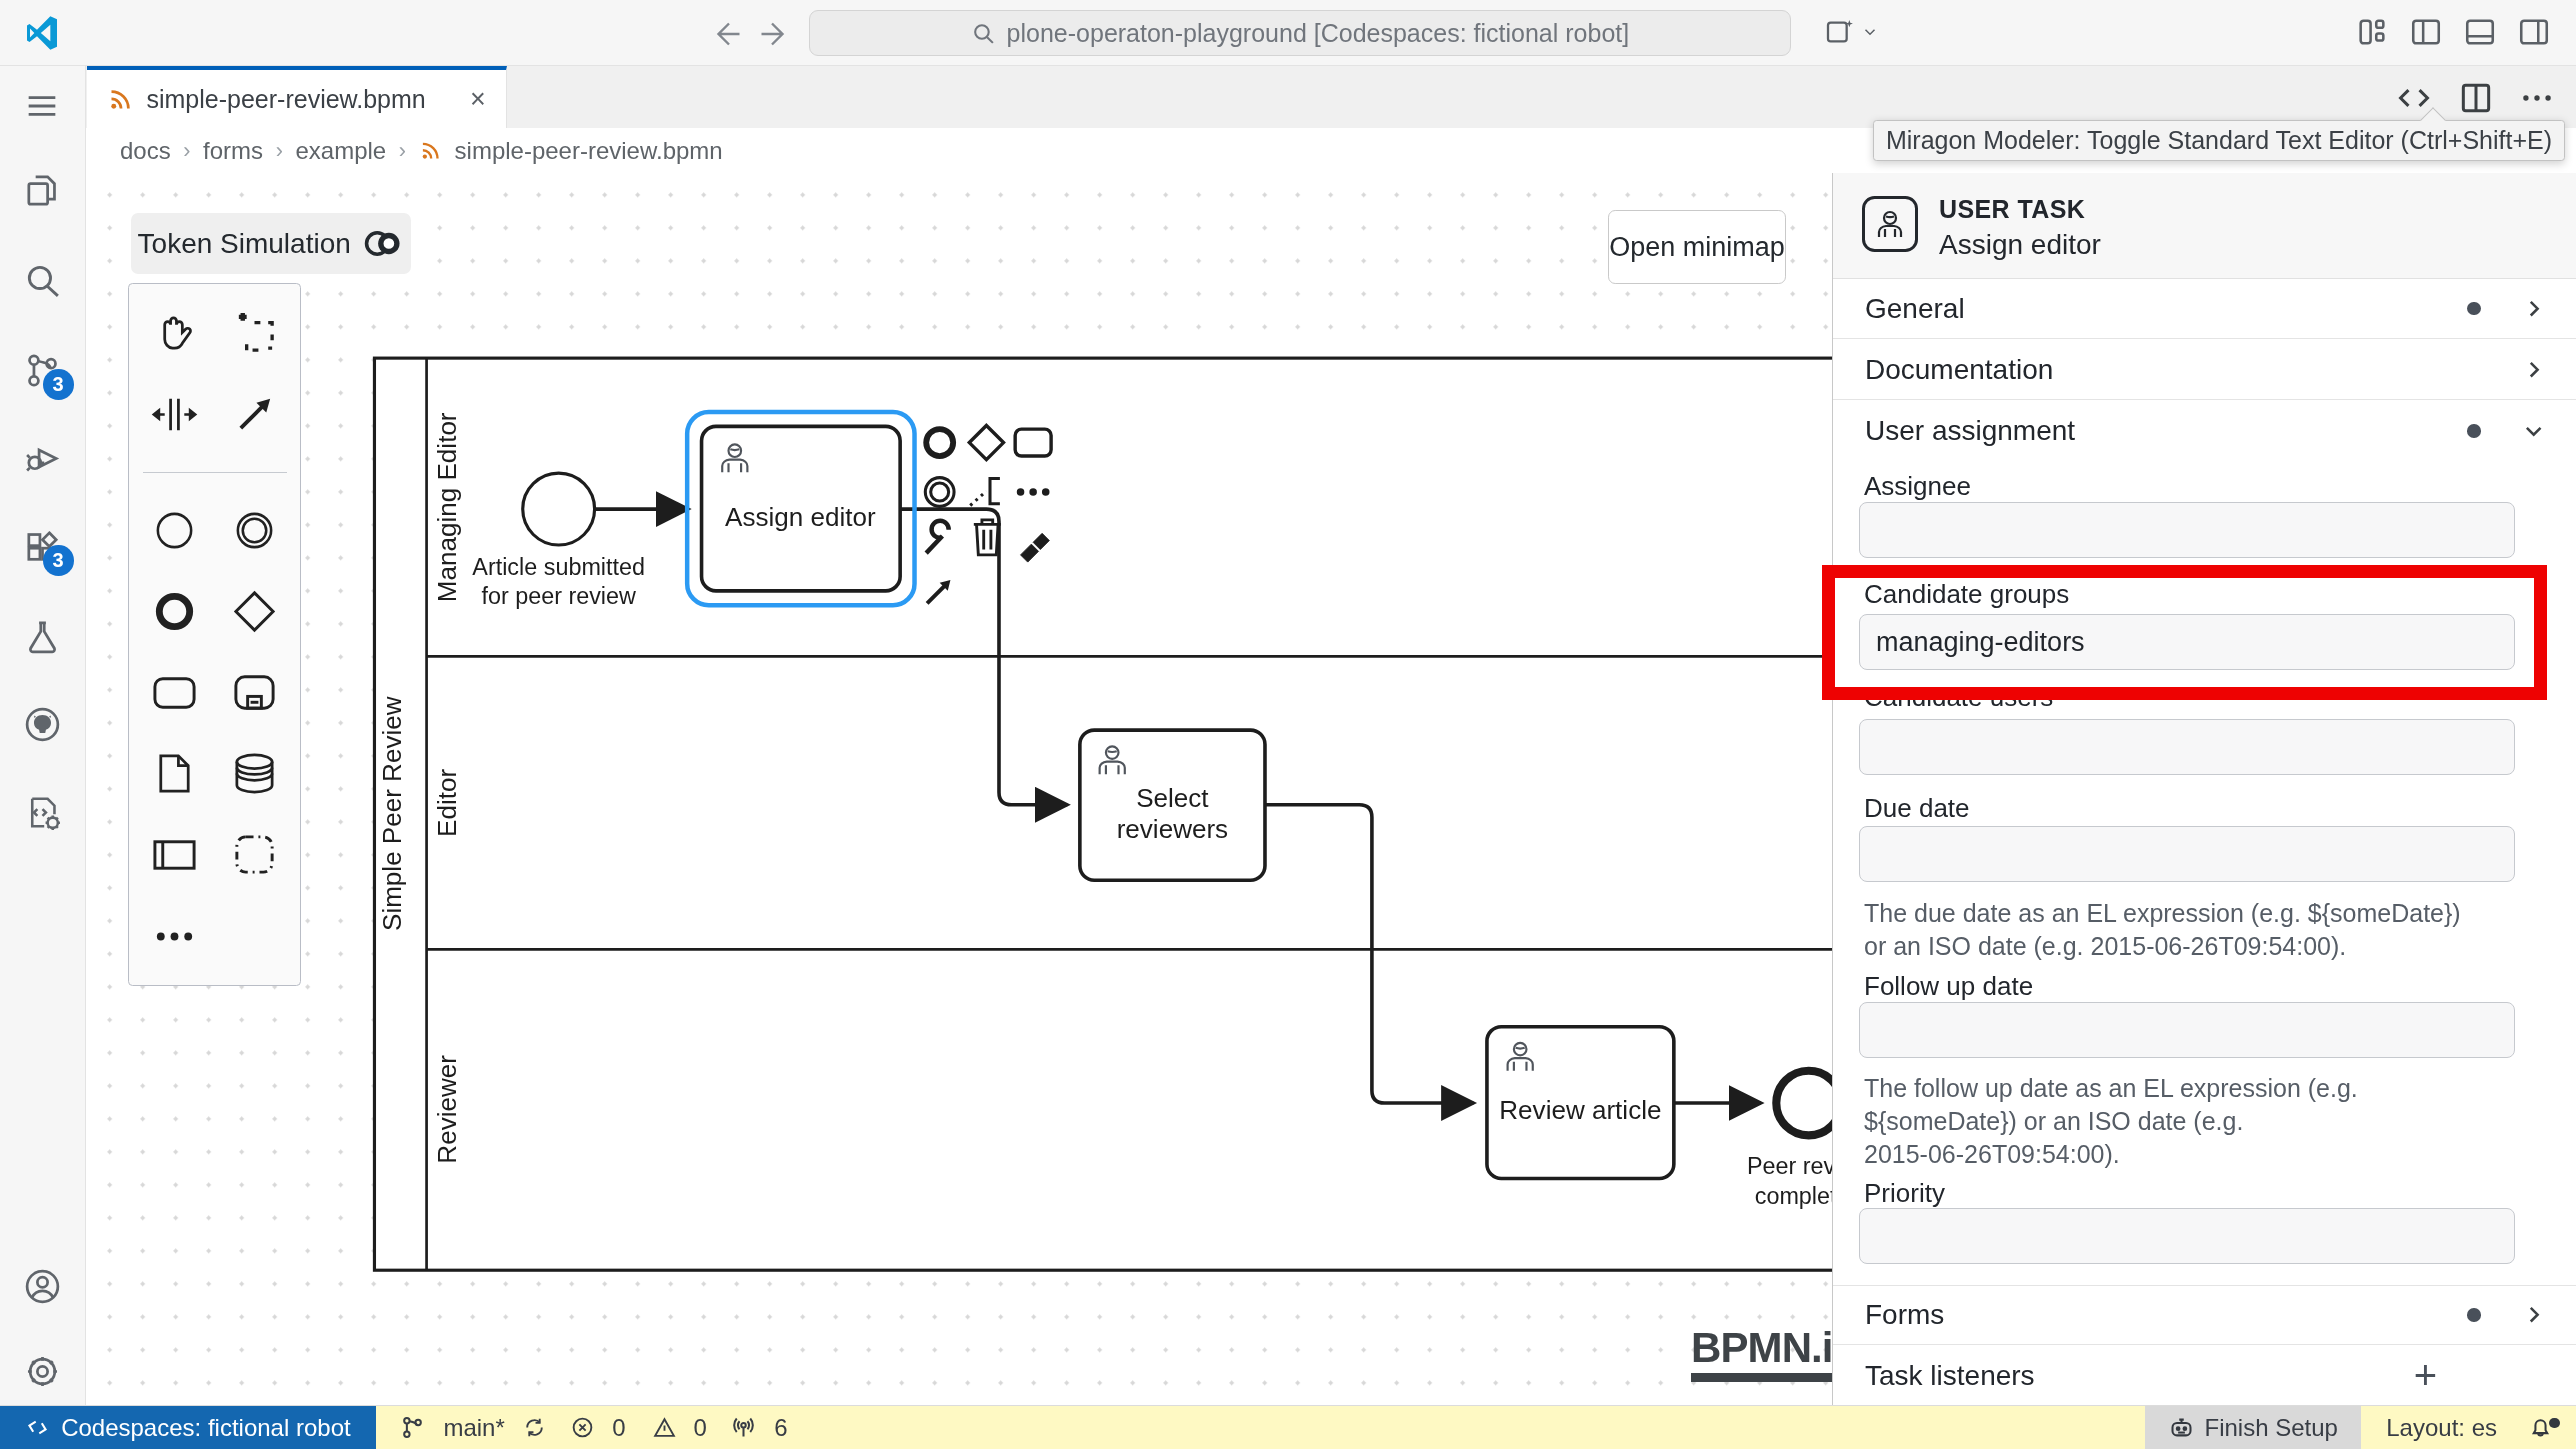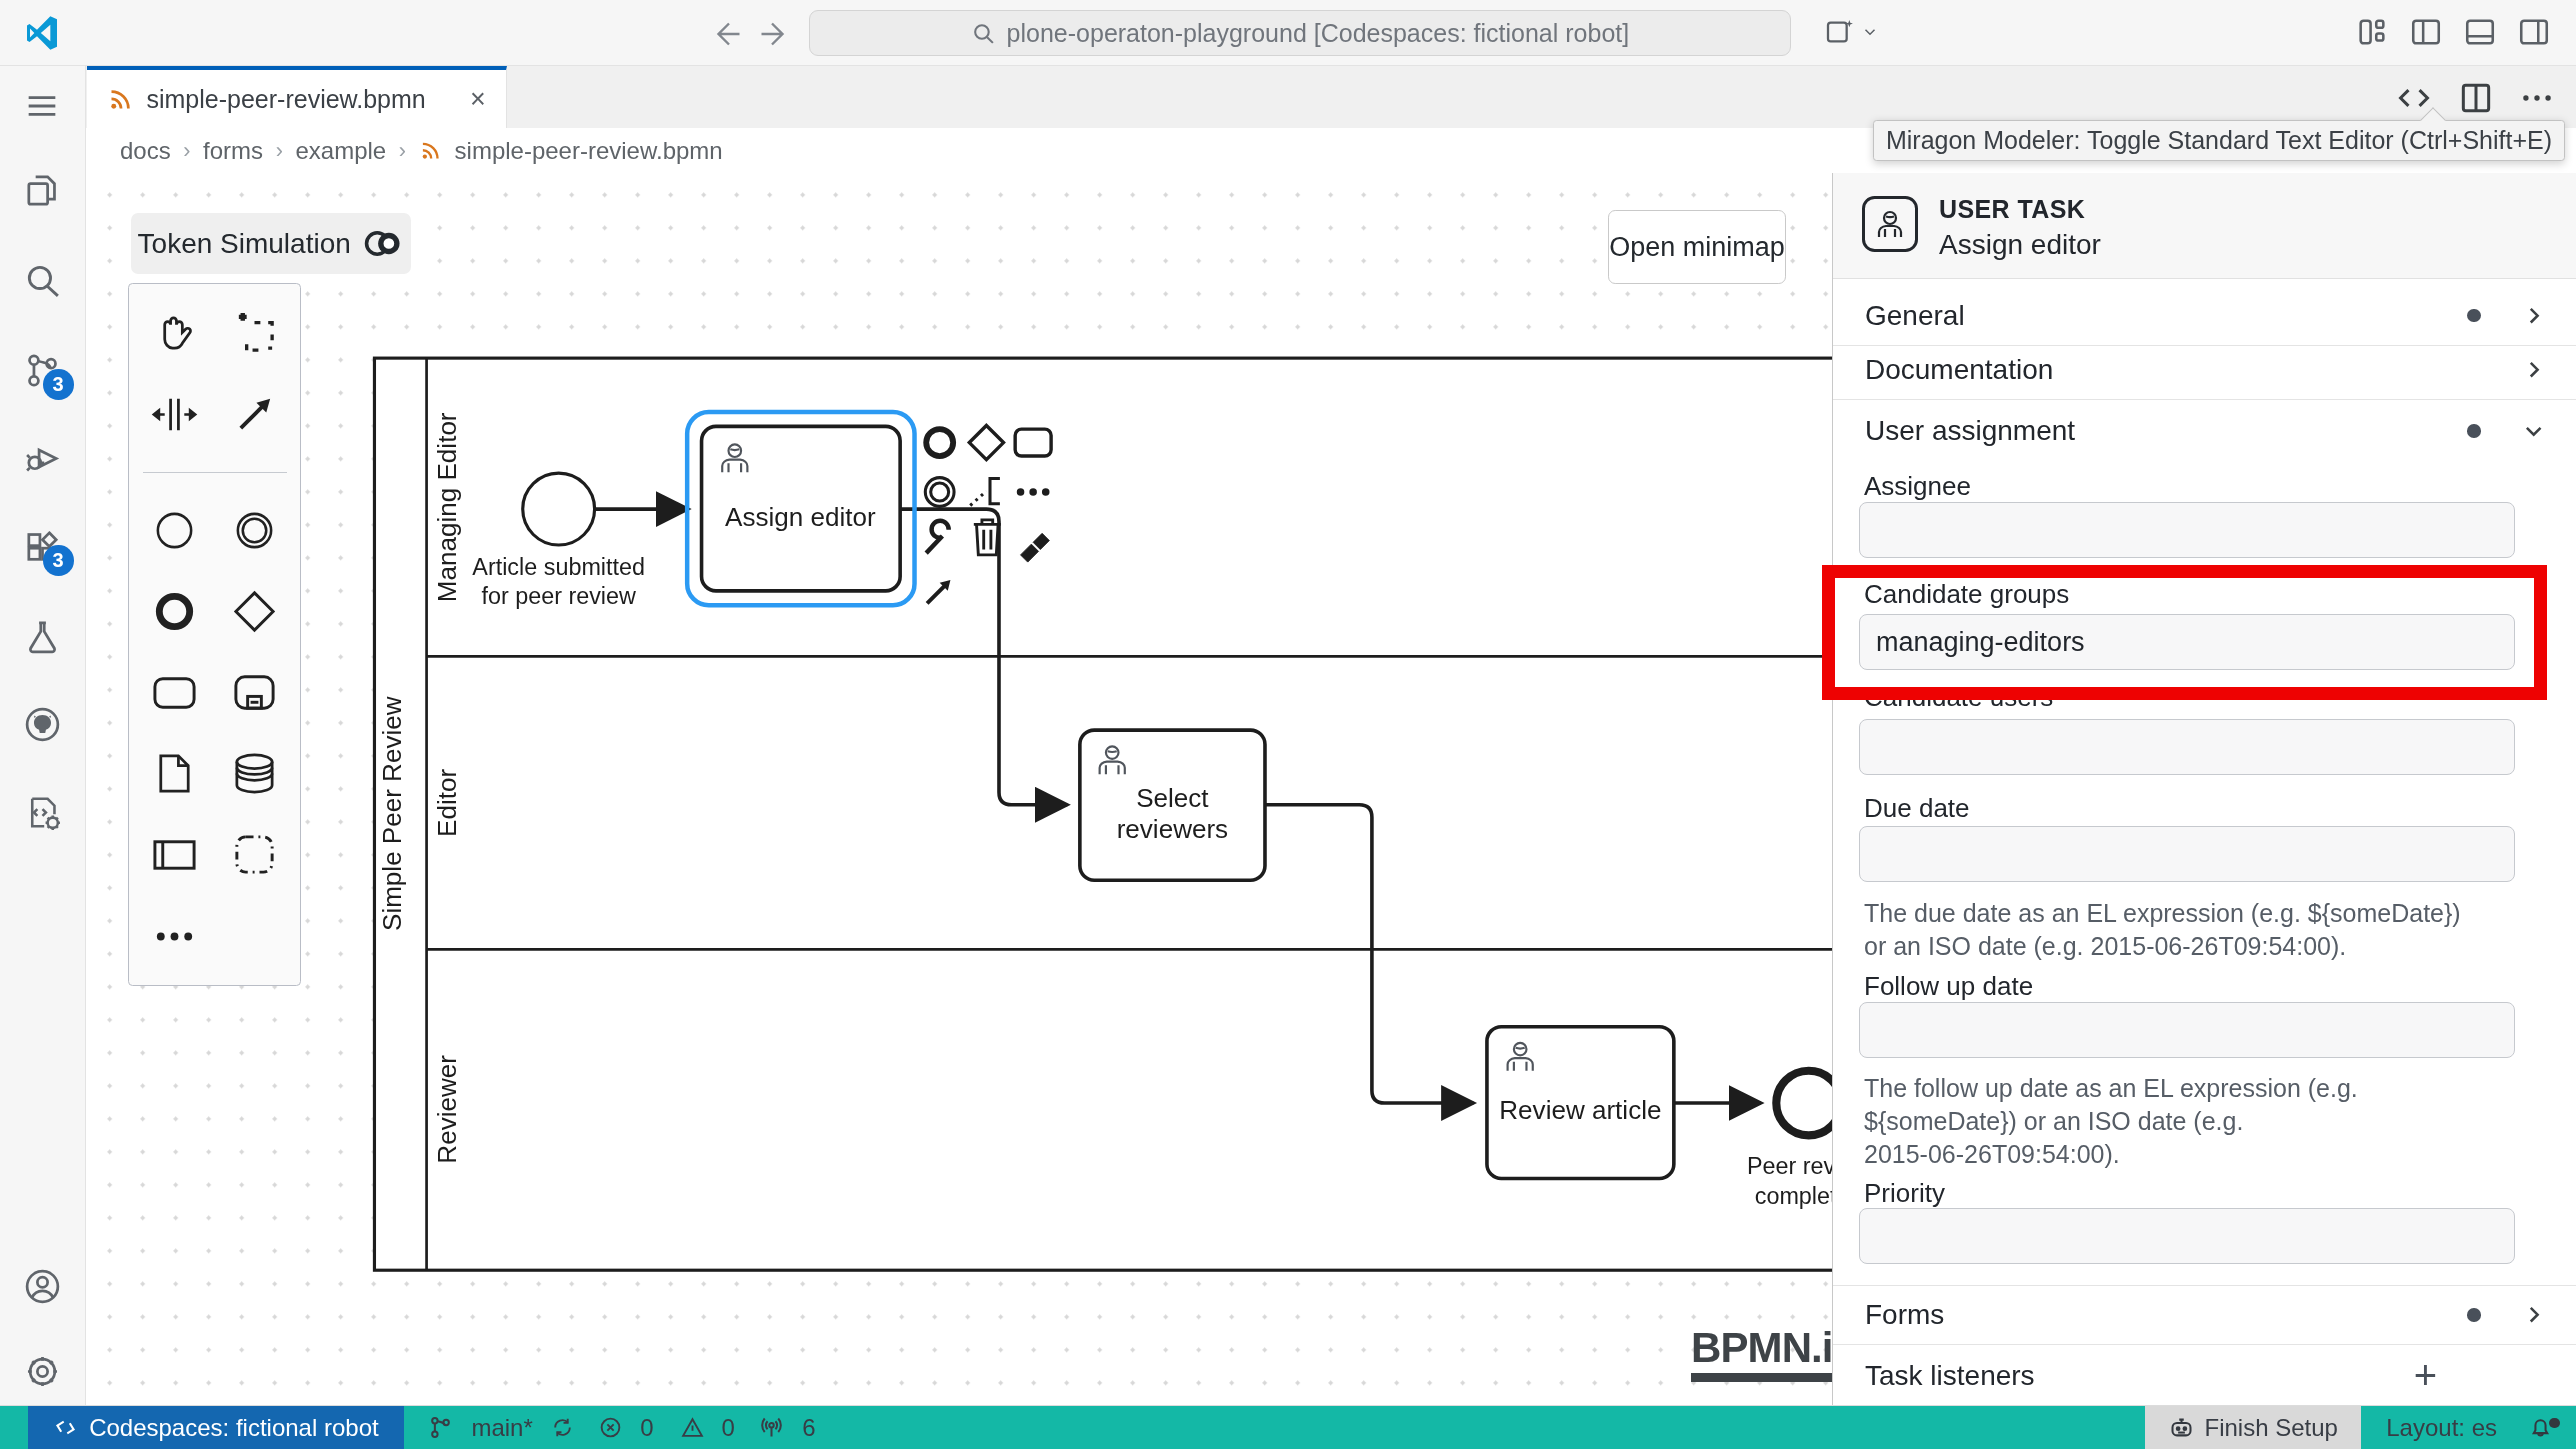--- a/index.html
+++ b/index.html
@@ -74,22 +74,22 @@
   .redbox{left:1822px;top:565px;width:725px;height:135px;border:13.5px solid #ee0202;z-index:50;pointer-events:none;}
 
   
   .tooltip{left:1873px;top:120px;width:692px;height:41px;background:#f3f3f3;border:0.9px solid #c2c2c2;
            border-radius:3.6px;box-shadow:0 2.7px 9px rgba(0,0,0,.18);display:flex;align-items:center;
            justify-content:center;font-size:25px;color:#3b4046;z-index:60;}
   .tooltip .notch{position:absolute;left:550px;top:-10px;width:18px;height:18px;background:#f3f3f3;
                   border-left:0.9px solid #c2c2c2;border-top:0.9px solid #c2c2c2;transform:rotate(45deg);}
 
   
-  .statusbar{left:0;top:1405px;width:2576px;height:44px;background:#14b8a6;border-top:0.9px solid #dcdcdc;
-             display:flex;align-items:center;font-size:24px;color:#383d45;padding-left:28px;}
+  .statusbar{left:0;top:1405px;width:2576px;height:44px;background:#fef9c3;border-top:0.9px solid #dcdcdc;
+             display:flex;align-items:center;font-size:24px;color:#383d45;}
   .sb-remote{height:44px;width:376px;background:#1467b0;color:#fff;display:flex;align-items:center;
              justify-content:center;gap:10.8px;}
   .sb-item{display:flex;align-items:center;gap:17px;margin-left:23.4px;}
   .sb-right{margin-left:auto;display:flex;align-items:center;height:44px;}
   .sb-finish{height:44px;display:flex;align-items:center;gap:9px;background:#d9d9d9;padding:0 23.4px;}
   .sb-layout{padding:0 25px;}
   .sb-bell{position:relative;padding:0 21.6px 0 5.4px;}
   .bell-dot{position:absolute;right:16px;top:3.6px;width:10.8px;height:10.8px;border-radius:50%;background:#33383f;}
 
   svg{display:block;}
@@ -510,21 +510,21 @@
           <circle cx="18" cy="12" r="6"></circle>
             <path d="M14 10.5a7.5 3.8 0 0 0 8 0"></path>
             <path d="M7 31v-5a8 6 0 0 1 7-6h8a8 6 0 0 1 7 6v5"></path>
             <path d="M13 23v8M23 23v8"></path>
         </svg>
       </div>
       <div class="ph-type">USER TASK</div>
       <div class="ph-name">Assign editor</div>
     </div>
 
-    <div class="sec" style="top:113px">
+    <div class="sec" style="top:106px">
       <span>General</span>
       <span class="dot"></span>
       <span class="chev after-dot">
         <svg width="23.4" height="23.4" viewBox="0 0 24 24" fill="none" stroke="#3c4043" stroke-width="2.6">
             <path d="M9 5l7 7-7 7"></path>
           </svg>
       </span>
     </div>
     <div class="sec" style="top:167px">
       <span>Documentation</span>

